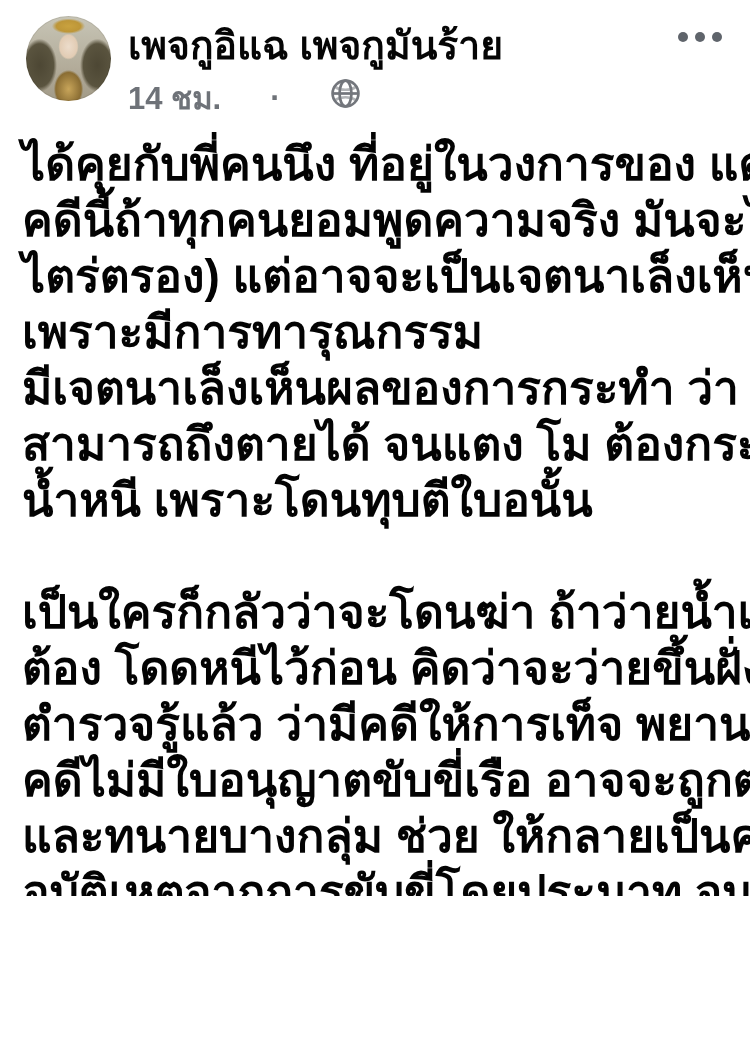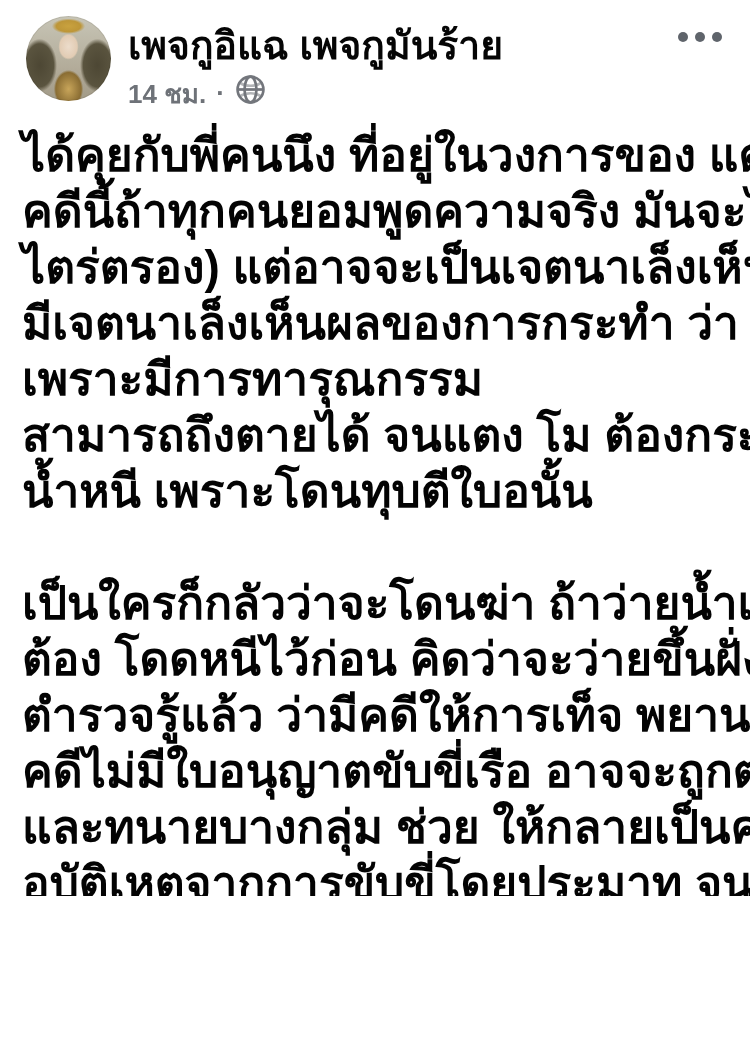--- a/index.html
+++ b/index.html
@@ -47,22 +47,23 @@
     color: #050505;
     line-height: 1.15;
     white-space: nowrap;
     letter-spacing: 0;
   }
   .meta-row {
     display: flex;
     align-items: center;
     margin-top: 4px;
     color: #6e7278;
-    font-size: 26px;
+    font-size: 31px;
     font-weight: 700;
+    gap: 39px;
   }
   .meta-row .dot-sep {
     margin: 0 10px;
     font-weight: 700;
   }
   .globe { display: inline-block; }
   .more-btn {
     position: absolute;
     right: 26px;
     top: 26px;
@@ -127,22 +128,22 @@
       <i></i>
       <i></i>
       <i></i>
     </button>
   </div>
 
   <div class="post-body">
     <span class="post-line">ได้คุยกับพี่คนนึง ที่อยู่ในวงการของ แตง โม</span>
     <span class="post-line">คดีนี้ถ้าทุกคนยอมพูดความจริง มันจะไม่ใช่</span>
     <span class="post-line">ไตร่ตรอง) แต่อาจจะเป็นเจตนาเล็งเห็นผล</span>
+    <span class="post-line">เพราะมีการทารุณกรรม</span>
     <span class="post-line">มีเจตนาเล็งเห็นผลของการกระทำ ว่า</span>
-    <span class="post-line">เพราะมีการทารุณกรรม</span>
     <span class="post-line">สามารถถึงตายได้ จนแตง โม ต้องกระโดด</span>
     <span class="post-line">น้ำหนี เพราะโดนทุบตีใบอนั้น</span>
     <span class="post-line"></span>
     <span class="post-line">เป็นใครก็กลัวว่าจะโดนฆ่า ถ้าว่ายน้ำเก่ง</span>
     <span class="post-line">ต้อง โดดหนีไว้ก่อน คิดว่าจะว่ายขึ้นฝั่งได้ แต่</span>
     <span class="post-line">ตำรวจรู้แล้ว ว่ามีคดีให้การเท็จ พยานเท็จ</span>
     <span class="post-line">คดีไม่มีใบอนุญาตขับขี่เรือ อาจจะถูกตำรวจ</span>
     <span class="post-line">และทนายบางกลุ่ม ช่วย ให้กลายเป็นคดี</span>
     <span class="post-line">อุบัติเหตุจากการขับขี่โดยประมาท จนเป็น</span>
   </div>

